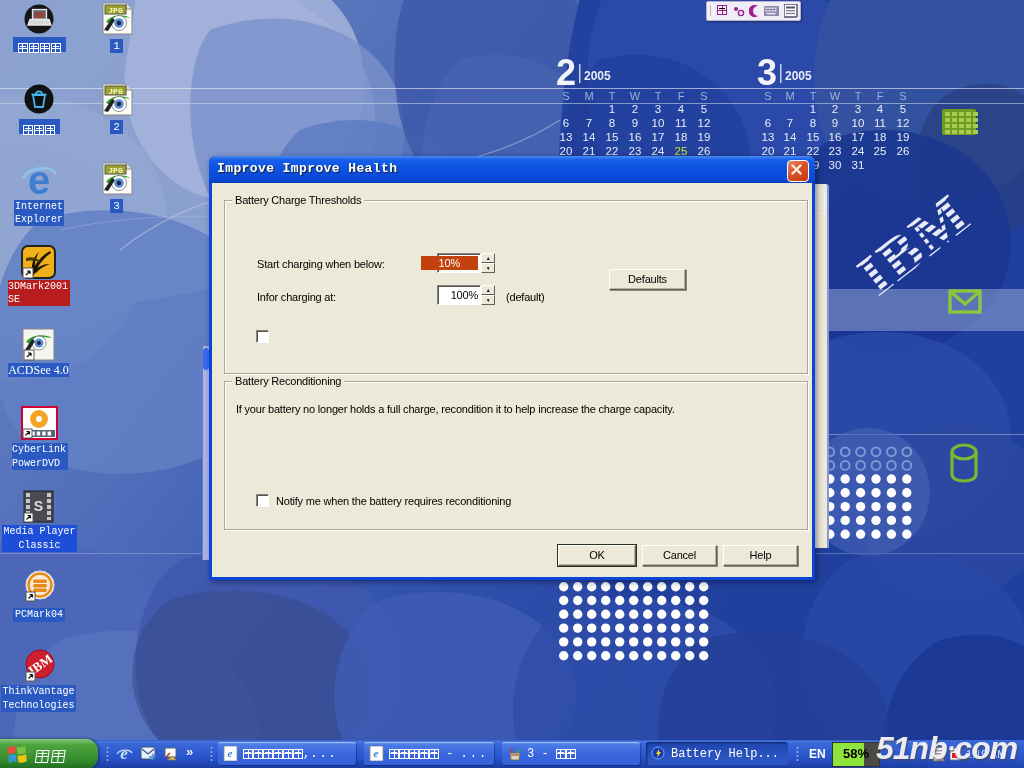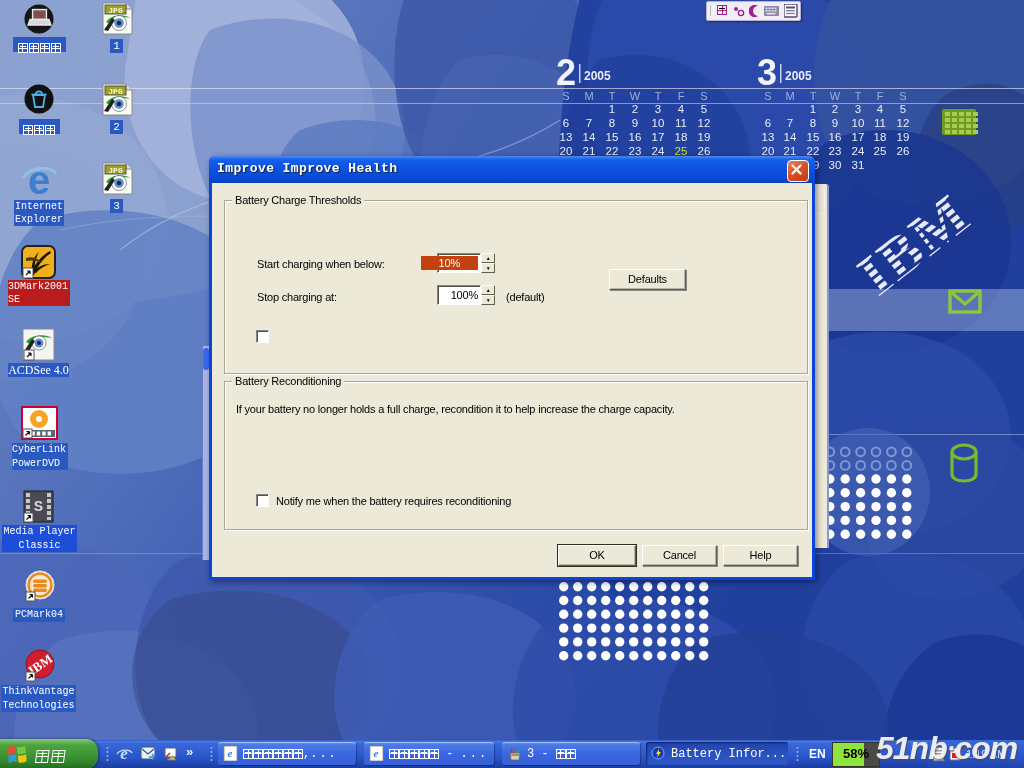--- a/index.html
+++ b/index.html
@@ -523,21 +523,21 @@
 <div style="position:absolute;left:0;top:0;right:0;height:27px;border-radius:6px 6px 0 0;background:linear-gradient(180deg,#4a8af2 0%,#1560ea 14%,#0c50e0 52%,#0a48d6 86%,#0940b8 100%)"></div>
 <div style="position:absolute;left:8px;top:5px;color:#fff;font-family:'Liberation Mono';font-weight:bold;font-size:13px;letter-spacing:0.4px;text-shadow:1px 1px 1px #123">Improve Improve Health</div>
 <div style="position:absolute;right:6px;top:4px;width:20px;height:20px;border-radius:4px;border:1.5px solid #fff;background:linear-gradient(145deg,#e8886a 0%,#d9512b 45%,#c23a14 100%)"><svg width="17" height="17">
         <path d="M4.5,4.5 L12.5,12.5 M12.5,4.5 L4.5,12.5" stroke="#fdf2dc" stroke-width="2.4" stroke-linecap="round"></path>
       </svg></div>
 <div style="position:absolute;left:3px;top:27px;width:600px;height:394px;background:#ece9d8;font-family:'Liberation Sans';font-size:11px;color:#000;letter-spacing:-0.2px">
 
   <div style="position:absolute;left:12px;top:17px;width:582px;height:172px;border:1px solid #a9a696;box-shadow:1px 1px 0 #fff, inset 1px 1px 0 #fff"></div>
   <div style="position:absolute;left:20px;top:11px;background:#ece9d8;padding:0 3px">Battery Charge Thresholds</div>
   <div style="position:absolute;left:45px;top:75px">Start charging when below:</div>
-  <div style="position:absolute;left:45px;top:108px">Stop charging at:</div>
+  <div style="position:absolute;left:45px;top:108px">Infor charging at:</div>
   <div class="fld" style="position:absolute;left:225px;top:70px;width:44px;height:20px">
         <span style="background:#c2410c;color:#fff;position:absolute;right:2px;top:2px;padding:1px 18px">10%</span>
       </div>
   <div class="fld" style="position:absolute;left:225px;top:102px;width:44px;height:20px">
         <span style="position:absolute;right:2px;top:3px">100%</span>
       </div>
   <div class="spin" style="left:269px;top:70px"><u class="tu"></u><u class="td"></u></div>
   <div class="spin" style="left:269px;top:102px"><u class="tu"></u><u class="td"></u></div>
   <div style="position:absolute;left:294px;top:108px">(default)</div>
   <div class="btn" style="left:397px;top:86px;width:77px;height:21px">Defaults</div>
@@ -619,21 +619,21 @@
           <path d="M11,7 L11.5,3" stroke="#3a3" stroke-width="1.5"></path>
           <rect x="3.5" y="8" width="8.5" height="2" fill="#b86"></rect>
         </svg></span>
       <span style="position:absolute;left:25px;top:5px">3 - <span class="hz" style="width:10px;height:10px;margin-right:0px;color:#fff;border-color:#fff;"><i style="background:#fff"></i><b style="background:#fff"></b></span><span class="hz" style="width:10px;height:10px;margin-right:0px;color:#fff;border-color:#fff;"><i style="background:#fff"></i><b style="background:#fff"></b></span></span>
     </div>
 <div style="position:absolute;left:646px;top:2px;width:142px;height:23px;border-radius:3px;background:linear-gradient(180deg,#1f45ae,#2a53c0 60%,#2e58c6);box-shadow:inset 1px 1px 2px rgba(0,0,40,.55);color:#fff;font-family:'Liberation Mono';font-size:12px;overflow:hidden;white-space:nowrap">
       <span style="position:absolute;left:5px;top:4px"><svg width="16" height="15">
           <circle cx="7" cy="7" r="6" fill="#1a3ab0" stroke="#6af" stroke-width="1"></circle>
           <path d="M8,3 L5,8 L7,8 L6,12 L10,6 L8,6 Z" fill="#ffd700"></path>
         </svg></span>
-      <span style="position:absolute;left:25px;top:5px">Battery Infor...</span>
+      <span style="position:absolute;left:25px;top:5px">Battery Help...</span>
     </div>
 <svg style="position:absolute;left:796px;top:6px" width="4" height="17">
       <g fill="#9ab4e0">
         <circle cx="1.5" cy="2" r="1"></circle>
         <circle cx="1.5" cy="6" r="1"></circle>
         <circle cx="1.5" cy="10" r="1"></circle>
         <circle cx="1.5" cy="14" r="1"></circle>
       </g>
     </svg>
 <div style="position:absolute;left:809px;top:7px;color:#fff;font-family:'Liberation Sans';font-size:12px;font-weight:bold">EN</div>

